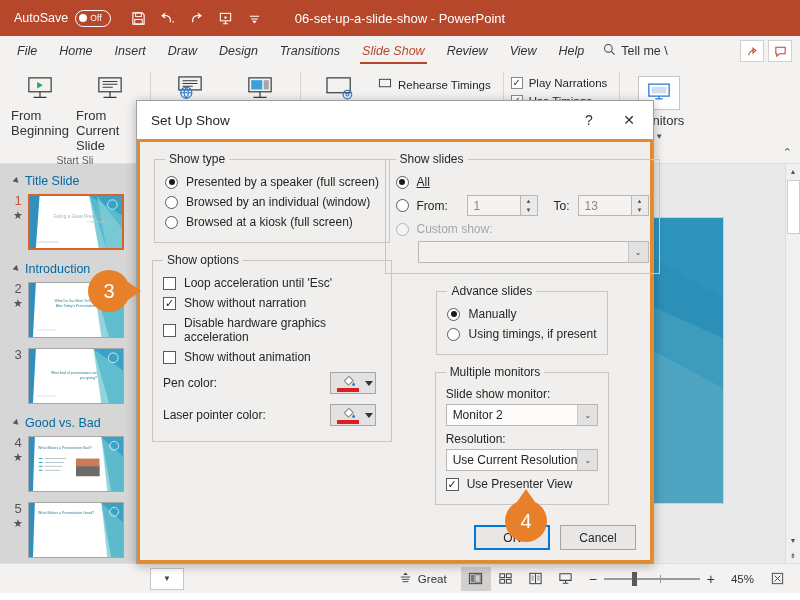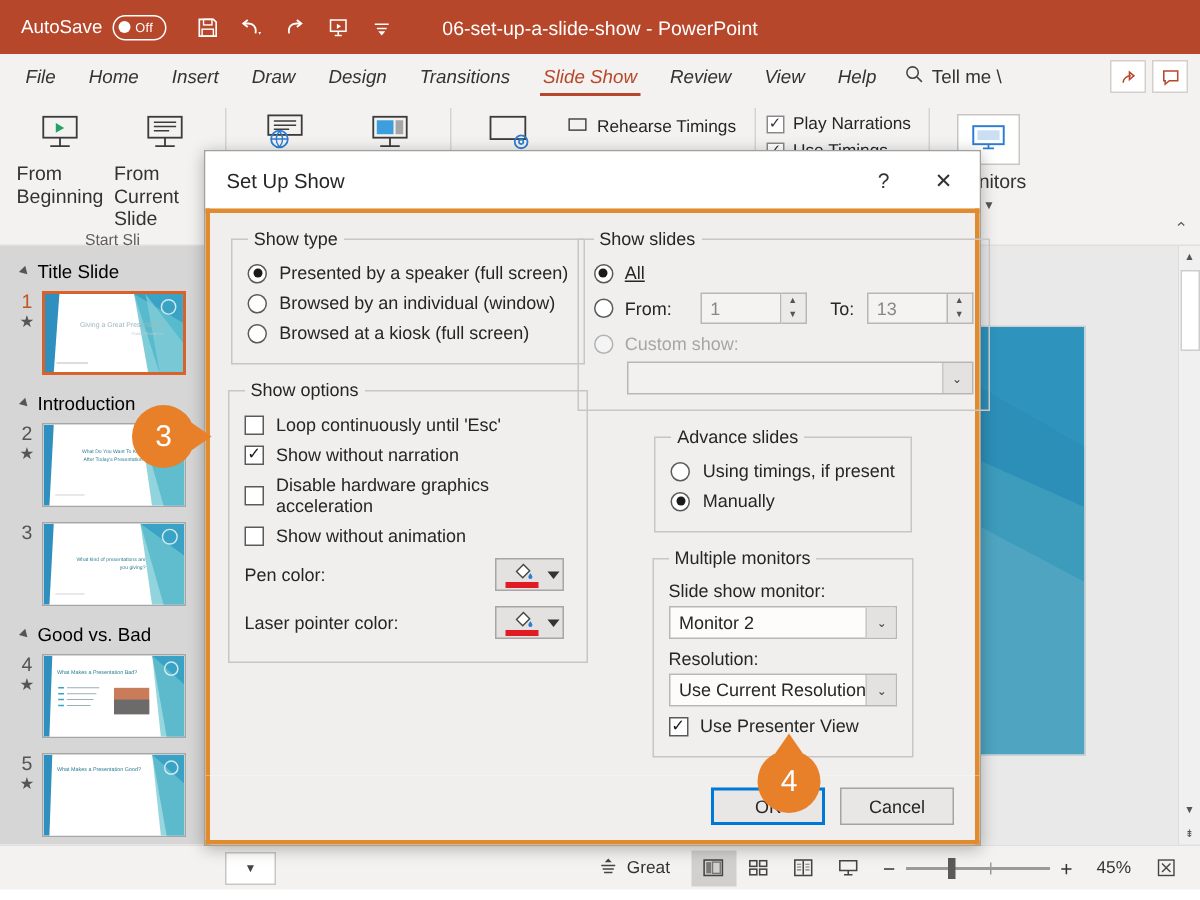--- a/index.html
+++ b/index.html
@@ -90,21 +90,21 @@
   }
   
   #main { display:flex; height:399px; background:#fff; position:relative; }
   
   #sidebar {
     width:150px; background:#d6d6d6; border-right:1px solid #bfbfbf;
     overflow:hidden; position:relative; padding-top:6px;
   }
   .section-hdr {
     display:flex; align-items:center; gap:6px; padding:4px 0 4px 14px;
-    font-size:12.5px; color:#000000;
+    font-size:12.5px; color:#0369a1;
   }
   .tri { width:0; height:0; border-left:5px solid #555; border-top:3.5px solid transparent;
          border-bottom:3.5px solid transparent; transform:rotate(45deg); flex:none; }
   .slide-row { display:flex; padding:2px 0 8px 8px; }
   .sr-num { width:20px; text-align:center; font-size:13px; color:#555; line-height:1.1; }
   .sr-num .star { display:block; font-size:11px; color:#555; margin-top:1px; }
   .thumb {
     width:96px; height:56px; background:#fff; border:1px solid #a6a6a6;
     position:relative; overflow:hidden;
   }
@@ -672,21 +672,21 @@
         <div class="radio-row">
           <span class="radio"></span>
           <span>Browsed at a kiosk (full screen)</span>
         </div>
       </fieldset>
 
       <fieldset class="gb">
         <legend>Show options</legend>
         <div class="cb-row">
           <span class="cb"></span>
-          <span>Loop continuously until 'Esc'</span>
+          <span>Loop acceleration until 'Esc'</span>
         </div>
         <div class="cb-row">
           <span class="cb on"></span>
           <span>Show without narration</span>
         </div>
         <div class="cb-row">
           <span class="cb"></span>
           <span>Disable hardware graphics acceleration</span>
         </div>
         <div class="cb-row">
@@ -754,26 +754,26 @@
         </div>
         <div class="combo dis" style="margin:2px 0 0 22px;">
           <span></span>
           <span class="arrow">⌄</span>
         </div>
       </fieldset>
 
       <fieldset class="gb">
         <legend>Advance slides</legend>
         <div class="radio-row">
+          <span class="radio on"></span>
+          <span>Manually</span>
+        </div>
+        <div class="radio-row">
           <span class="radio"></span>
           <span>Using timings, if present</span>
-        </div>
-        <div class="radio-row">
-          <span class="radio on"></span>
-          <span>Manually</span>
         </div>
       </fieldset>
 
       <fieldset class="gb">
         <legend>Multiple monitors</legend>
         <div style="padding:2px 0 3px;">Slide show monitor:</div>
         <div class="combo">
           <span>Monitor 2</span>
           <span class="arrow">⌄</span>
         </div>

